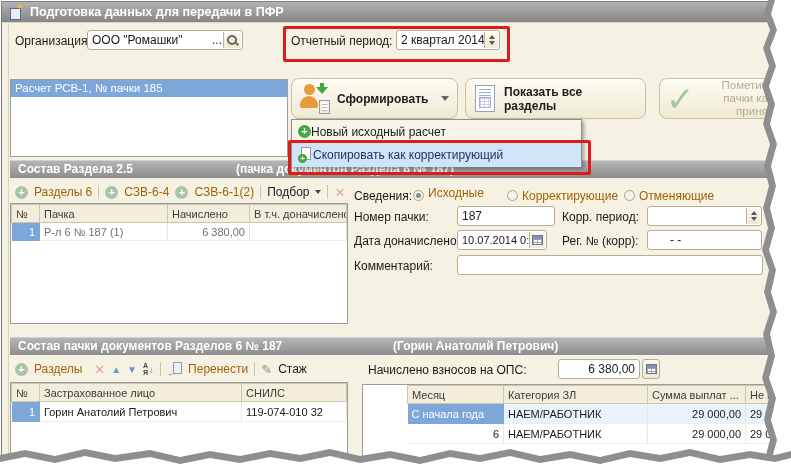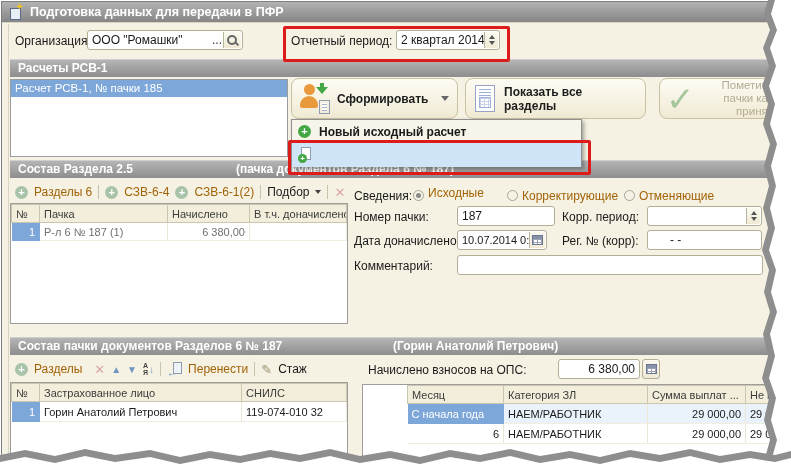--- a/index.html
+++ b/index.html
@@ -62,21 +62,21 @@
   .docs-icon::before{content:"";position:absolute;left:3px;right:3px;top:3px;height:9px;
     background:repeating-linear-gradient(#9fb0d8 0 1px,transparent 1px 3px);}
   .docs-icon::after{content:"";position:absolute;left:3px;right:3px;bottom:3px;height:9px;border:1px solid #9fb0d8;
     background:repeating-linear-gradient(90deg,#c9d4ea 0 1px,transparent 1px 4px),
                repeating-linear-gradient(#c9d4ea 0 1px,transparent 1px 3px);}
   .icon-check{color:#a6c79d;font-size:34px;font-weight:bold;line-height:34px;}
   .icon-check::before{content:"✓";}
 
   .menu{position:absolute;left:289px;top:117px;width:291px;height:48px;background:#f7f4e9;border:1px solid #8f8f8f;
     box-shadow:2px 2px 4px rgba(0,0,0,.35);z-index:50;box-sizing:border-box;}
-  .menu .mi{display:flex;align-items:center;height:23px;padding:0 6px;font-weight:bold;gap:8px;}
+  .menu .mi{display:flex;align-items:center;height:23px;padding:0 6px;font-weight:normal;gap:0;}
   .menu .mi.sel{background:#cfe4f7;color:#16355c;height:24px;}
 
   .pluscirc{width:13px;height:13px;border-radius:50%;background:#43a843;color:#fff;text-align:center;
     font-weight:bold;font-size:11px;line-height:13px;flex:none;display:inline-block;}
   .pluscirc::before{content:"+";}
   .pluscirc.dim{background:#a9c3a9;}
   .copyplus{position:relative;width:15px;height:16px;flex:none;display:inline-block;}
   .copyplus::before{content:"";position:absolute;left:3px;top:0;width:10px;height:13px;background:#fff;border:1px solid #8f9bb0;box-sizing:border-box;}
   .copyplus::after{content:"+";position:absolute;left:0;bottom:0;width:9px;height:9px;border-radius:50%;background:#43a843;
     color:#fff;font:bold 8px/9px "Liberation Sans",sans-serif;text-align:center;}
@@ -145,23 +145,20 @@
     <span class="lbl" style="left:289px;top:32px;">Отчетный период:</span>
     <div class="field" style="left:394px;top:28px;width:104px;">
       <span>2 квартал 2014 г.</span>
       <span class="spin">
           <span class="tri-up"></span>
           <span class="tri-down"></span>
         </span>
     </div>
     <div class="redbox" style="left:281px;top:24px;width:221px;height:30px;"></div>
 
-    <div class="sec-header" style="top:57px;">
-      <span>Расчеты РСВ-1</span>
-    </div>
     <div class="listbox">
       <div class="item sel">Расчет РСВ-1, № пачки 185</div>
     </div>
 
     <div class="btn" style="left:463px;top:76px;width:181px;padding:0 9px;gap:9px;">
       <span class="docs-icon"></span>
       <span class="cap">Показать все разделы</span>
     </div>
     <div class="btn" style="left:289px;top:76px;width:167px;padding:0 8px;gap:7px;">
       <span class="person-icon">
@@ -179,20 +176,21 @@
       <span class="cap" style="width:82px;text-align:right;font-size:11.5px;line-height:13px;white-space:normal;">Пометить пачки как принят</span>
     </div>
 
     <div class="menu">
       <div class="mi">
         <span class="pluscirc"></span>
         <span>Новый исходный расчет</span>
       </div>
       <div class="mi sel">
         <span class="copyplus"></span>
+        <span>Скопировать как корректирующий</span>
       </div>
     </div>
     <div class="redbox" style="left:286px;top:138px;width:297px;height:29px;"></div>
 
     <div class="sec-header" style="top:158px;">
       <span>Состав Раздела 2.5</span>
       <span class="sub" style="left:226px;">(пачка документов Раздела 6 № 187)</span>
     </div>
 
     <div class="toolbar" style="left:13px;top:181px;">

